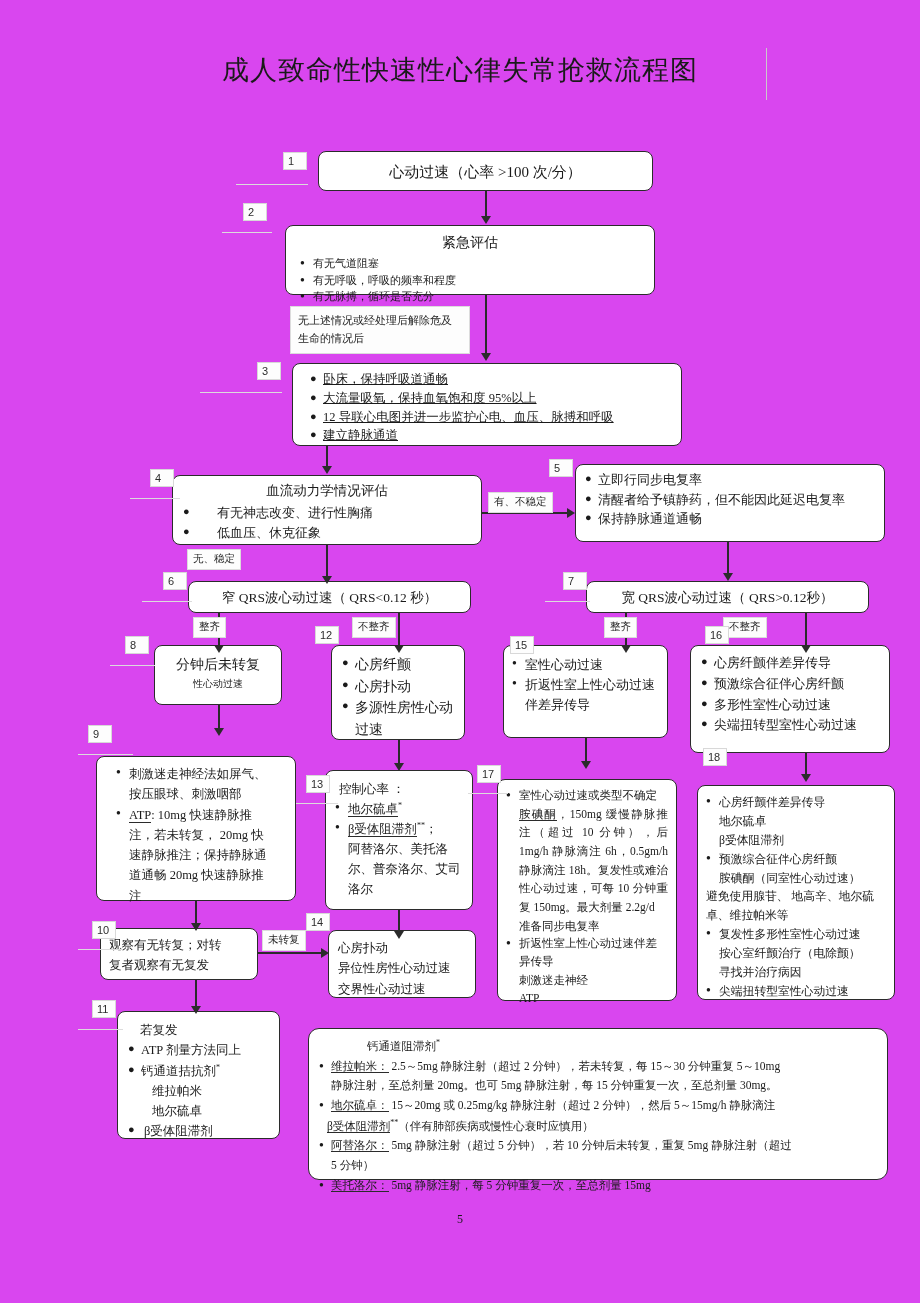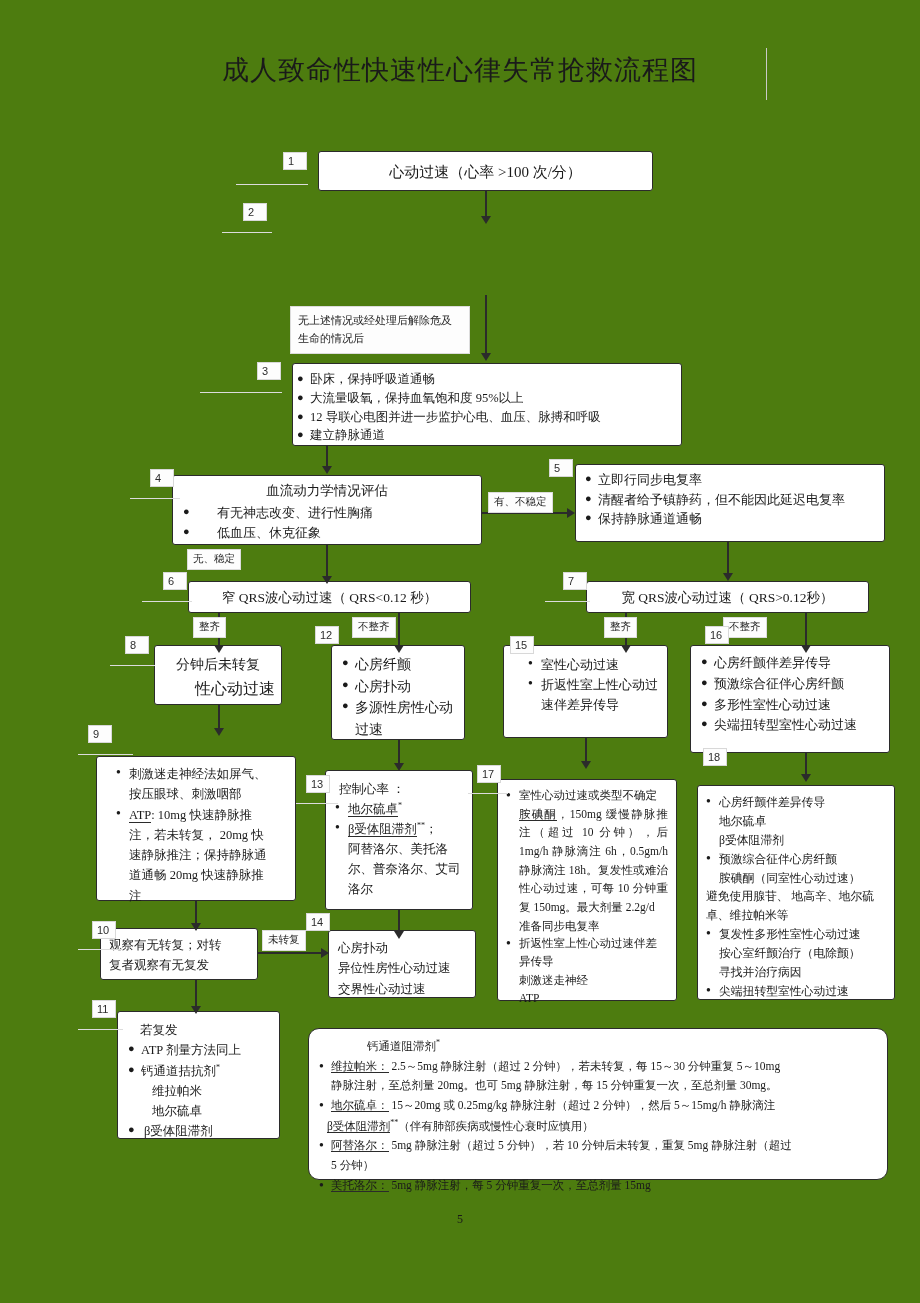--- a/index.html
+++ b/index.html
@@ -7,21 +7,21 @@
   body{
     font-family:"Liberation Serif","DejaVu Serif",serif;
     color:#1a1a1a;
     -webkit-font-smoothing:none;
   }
   #page{
     position:relative;
     width:920px;
     height:1303px;
     margin:0 auto;
-    background:#4d7c0f;
+    background:#d946ef;
     overflow:hidden;
   }
   
   .page-title{
     position:absolute;
     left:0; right:0; top:52px;
     text-align:center;
     font-size:27px;
     letter-spacing:1px;
     font-family:"Liberation Serif","DejaVu Serif",serif;
@@ -37,21 +37,21 @@
   .box{
     position:absolute;
     box-sizing:border-box;
     border:1.4px solid #2b2b2b;
     border-radius:9px;
     background:#fff;
     font-size:12.5px;
     line-height:1.5;
     padding:5px 8px;
   }
-  .box.round{border-radius:3px;}
+  .box.round{border-radius:8px;}
   .box .hdr{text-align:center;font-size:13px;margin-bottom:2px;}
   .b-center{text-align:center;}
   .box .li{position:relative;padding-left:13px;}
   .box .li::before{
     content:"\25CF";
     position:absolute;left:0;top:0;font-size:8px;line-height:1.95;
   }
   .box .li.big::before{font-size:11px;line-height:1.6;}
   .box .sub{padding-left:13px;}
   .u{border-bottom:1px solid #2b2b2b;}
@@ -134,28 +134,37 @@
   <div class="tag" style="left:283px;top:152px;width:24px;">1</div>
   <div class="ln hl" style="left:236px;top:184px;width:72px;background:#dcdcdc;height:1px;"></div>
   <div class="box round b-center" style="left:318px;top:151px;width:335px;height:40px;">
     <div style="font-size:15px;line-height:30px;">心动过速（心率  &gt;100 次/分）</div>
   </div>
   <div class="ln vl" style="left:485px;top:191px;height:28px;"></div>
   <div class="arw" style="left:481px;top:216px;"></div>
 
   <div class="tag" style="left:243px;top:203px;width:24px;">2</div>
   <div class="ln hl" style="left:222px;top:232px;width:50px;background:#dcdcdc;height:1px;"></div>
+  <div class="box round" style="left:285px;top:225px;width:370px;height:70px;padding:6px 14px;">
+    <div class="hdr" style="font-size:14px;">紧急评估</div>
+    <div style="display:flex;flex-wrap:wrap;">
+      <div class="li" style="width:50%;font-size:11px;">有无气道阻塞</div>
+      <div class="li" style="width:50%;font-size:11px;">有无呼吸，呼吸的频率和程度</div>
+      <div class="li" style="width:50%;font-size:11px;">有无脉搏，循环是否充分</div>
+      <div class="li" style="width:50%;font-size:11px;">神志是否清楚</div>
+    </div>
+  </div>
   <div class="ln vl" style="left:485px;top:295px;height:62px;"></div>
   <div class="arw" style="left:481px;top:353px;"></div>
 
   <div class="chip note" style="left:290px;top:306px;width:180px;height:48px;">无上述情况或经处理后解除危及生命的情况后</div>
 
   <div class="tag" style="left:257px;top:362px;width:24px;">3</div>
   <div class="ln hl" style="left:200px;top:392px;width:82px;background:#dcdcdc;height:1px;"></div>
-  <div class="box round" style="left:292px;top:363px;width:390px;height:83px;padding:6px 4px;">
+  <div class="box round" style="left:292px;top:363px;width:390px;height:83px;padding:6px 17px;text-decoration:underline;">
     <div class="li big" style="font-size:12.5px;">卧床，保持呼吸道通畅</div>
     <div class="li big" style="font-size:12.5px;">大流量吸氧，保持血氧饱和度   95%以上</div>
     <div class="li big" style="font-size:12.5px;">12 导联心电图并进一步监护心电、血压、脉搏和呼吸</div>
     <div class="li big" style="font-size:12.5px;">建立静脉通道</div>
   </div>
   <div class="ln vl" style="left:326px;top:446px;height:24px;"></div>
   <div class="arw" style="left:322px;top:466px;"></div>
 
   <div class="tag" style="left:150px;top:469px;width:24px;">4</div>
   <div class="ln hl" style="left:130px;top:498px;width:50px;background:#dcdcdc;height:1px;"></div>
@@ -203,36 +212,36 @@
   <div class="arw" style="left:621px;top:645px;"></div>
   <div class="chip" style="left:604px;top:617px;">整齐</div>
   <div class="ln vl" style="left:805px;top:613px;height:36px;"></div>
   <div class="arw" style="left:801px;top:645px;"></div>
   <div class="chip" style="left:723px;top:617px;">不整齐</div>
 
   <div class="tag" style="left:125px;top:636px;width:24px;">8</div>
   <div class="ln hl" style="left:110px;top:665px;width:45px;background:#dcdcdc;height:1px;"></div>
   <div class="box round b-center" style="left:154px;top:645px;width:128px;height:60px;padding:8px 6px;">
     <div style="font-size:14px;line-height:1.6;">分钟后未转复</div>
-    <div style="font-size:16px;line-height:1.6;text-align:right;">性心动过速</div>
+    <div style="font-size:10px;line-height:1.6;">性心动过速</div>
   </div>
   <div class="ln vl" style="left:218px;top:705px;height:27px;"></div>
   <div class="arw" style="left:214px;top:728px;"></div>
 
   <div class="tag" style="left:315px;top:626px;width:24px;">12</div>
   <div class="box round" style="left:331px;top:645px;width:134px;height:95px;padding:8px 6px 6px 10px;">
     <div class="li big" style="font-size:14px;line-height:1.55;">心房纤颤</div>
     <div class="li big" style="font-size:14px;line-height:1.55;">心房扑动</div>
     <div class="li big" style="font-size:14px;line-height:1.55;">多源性房性心动过速</div>
   </div>
   <div class="ln vl" style="left:398px;top:740px;height:27px;"></div>
   <div class="arw" style="left:394px;top:763px;"></div>
 
   <div class="tag" style="left:510px;top:636px;width:24px;">15</div>
-  <div class="box round" style="left:503px;top:645px;width:165px;height:93px;padding:9px 6px 6px 24px;">
+  <div class="box round" style="left:503px;top:645px;width:165px;height:93px;padding:9px 6px 6px 8px;">
     <div class="li" style="font-size:13px;line-height:1.55;">室性心动过速</div>
     <div class="li" style="font-size:13px;line-height:1.55;">折返性室上性心动过速伴差异传导</div>
   </div>
   <div class="ln vl" style="left:585px;top:738px;height:27px;"></div>
   <div class="arw" style="left:581px;top:761px;"></div>
 
   <div class="tag" style="left:705px;top:626px;width:24px;">16</div>
   <div class="box round" style="left:690px;top:645px;width:200px;height:108px;padding:7px 6px 6px 10px;">
     <div class="li big" style="font-size:13px;line-height:1.6;">心房纤颤伴差异传导</div>
     <div class="li big" style="font-size:13px;line-height:1.6;">预激综合征伴心房纤颤</div>

